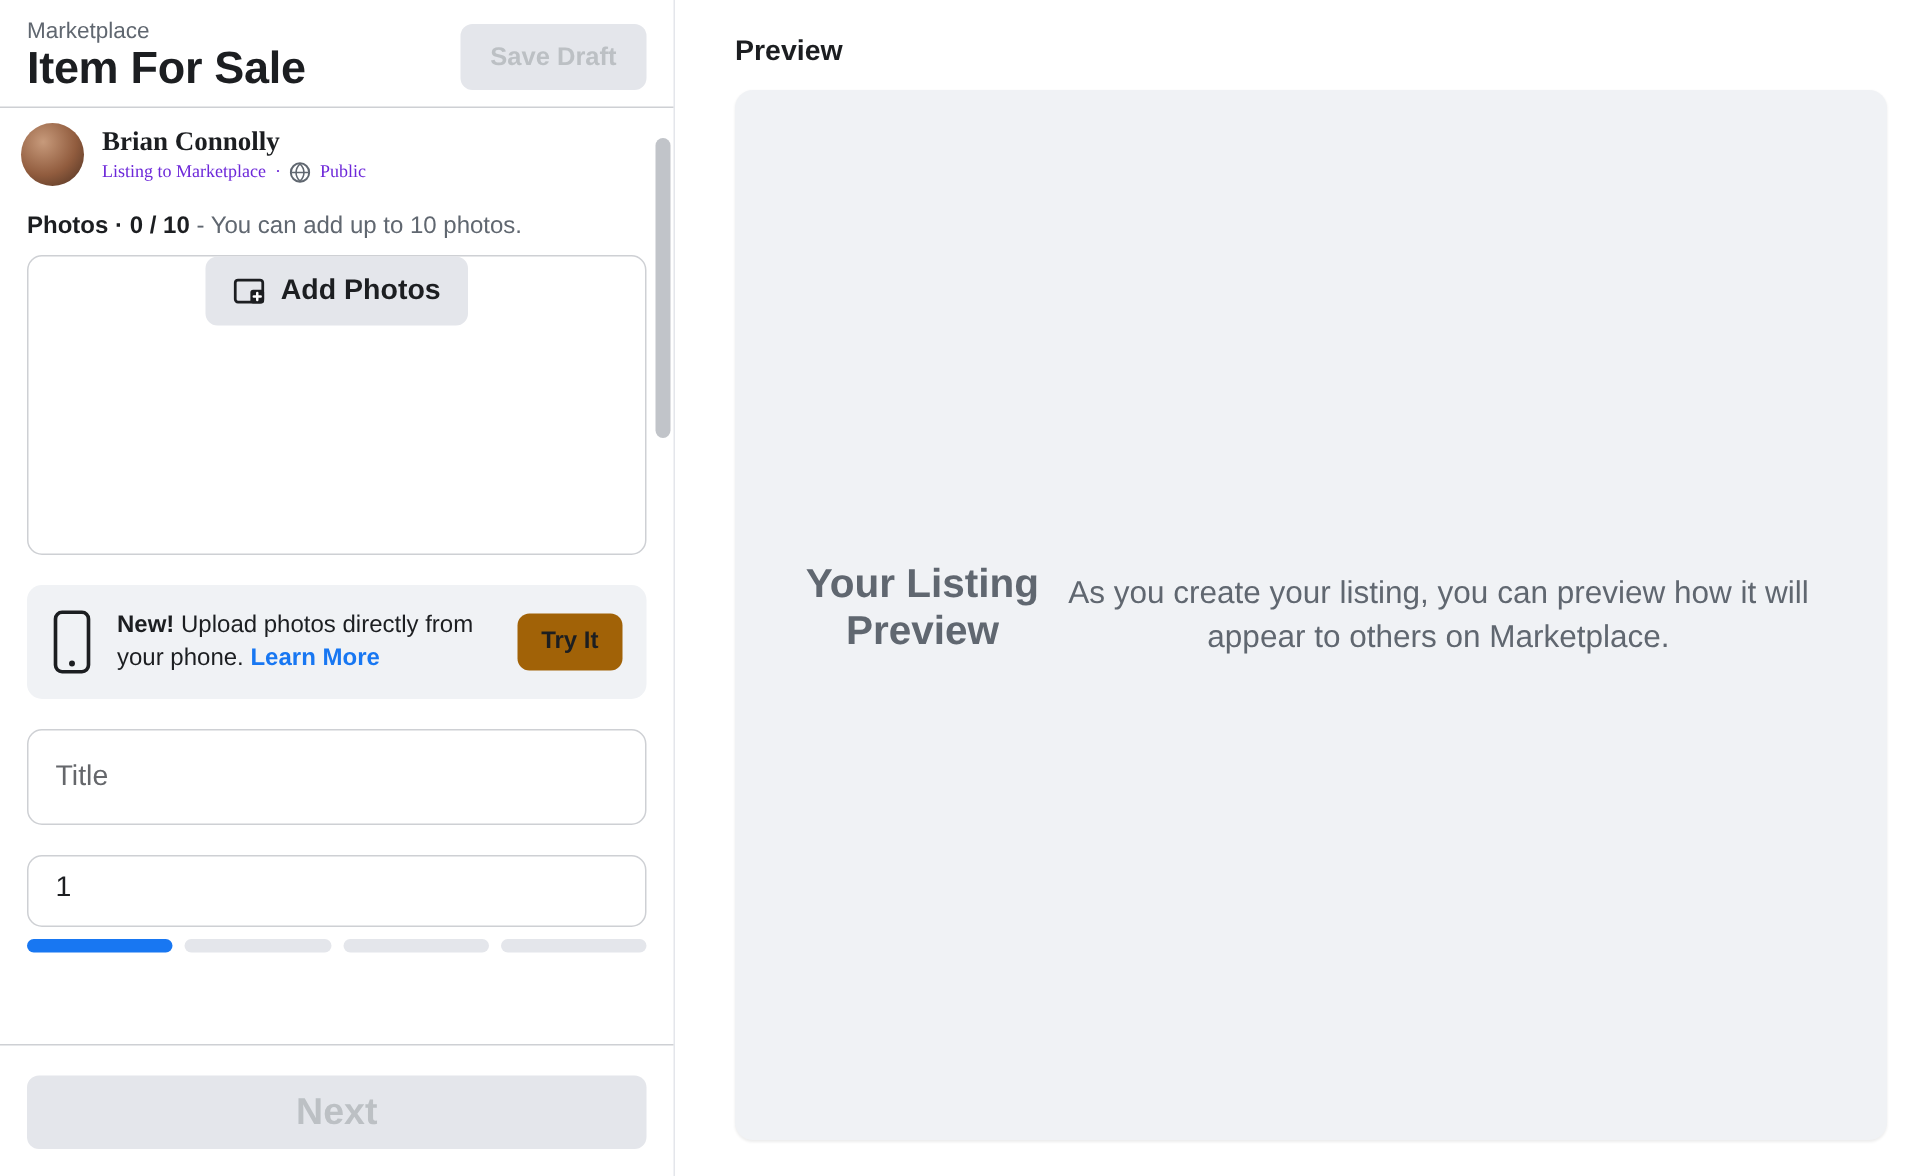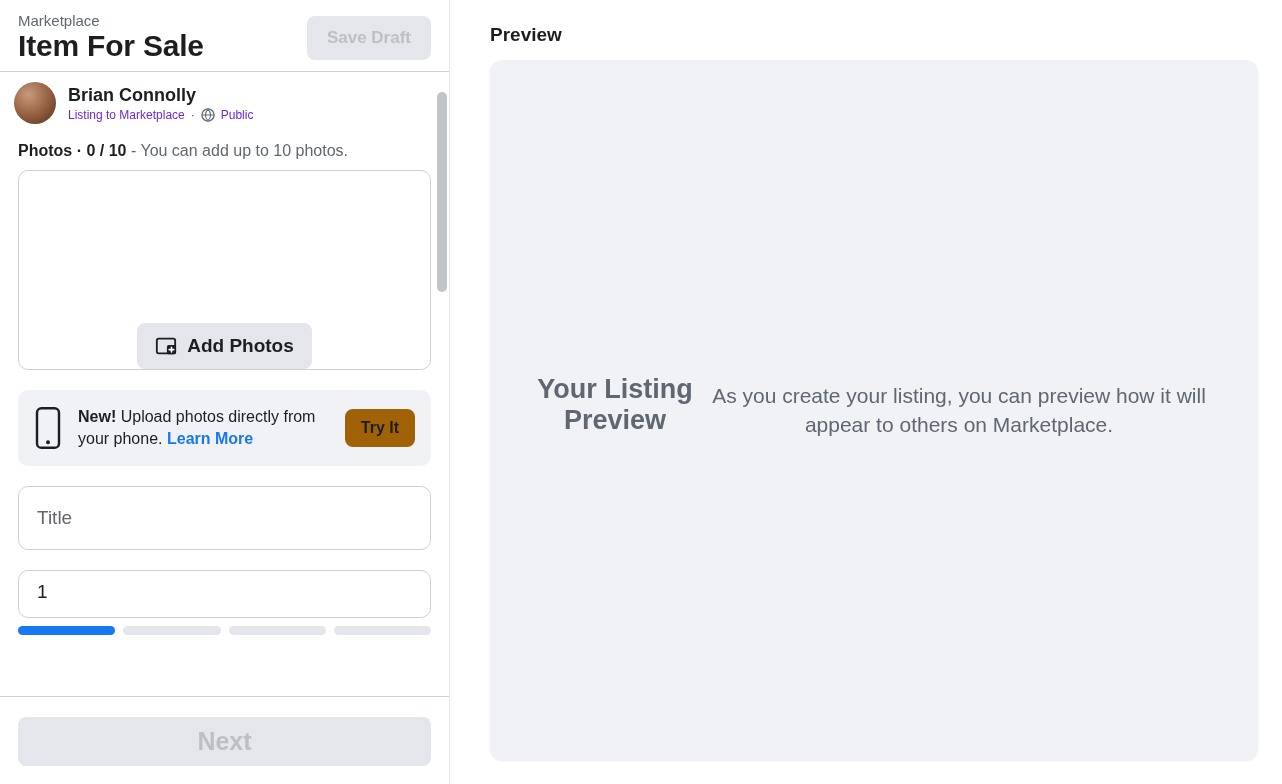--- a/index.html
+++ b/index.html
@@ -75,20 +75,21 @@
     width: 10px;
     height: 200px;
     background: #c1c4c9;
     border-radius: 5px;
   }
   .user-row {
     display: flex;
     align-items: center;
     gap: 12px;
     padding: 10px 0 12px 0;
+    font-family: Liberation Serif, serif;
   }
   .avatar {
     width: 42px;
     height: 42px;
     border-radius: 50%;
     background: radial-gradient(circle at 35% 30%, #c79a7b 0%, #915c3e 55%, #4a2f20 100%);
     flex-shrink: 0;
     margin-left: -4px;
   }
   .user-name { font-size: 18px; font-weight: 700; }
@@ -110,21 +111,21 @@
     margin-top: 6px;
     margin-bottom: 10px;
   }
   .photos-label .bold { font-weight: 700; color: #1c1e21; }
   .photos-label .muted { color: #606770; font-weight: 400; }
   .photo-dropzone {
     border: 1px solid #ced0d4;
     border-radius: 10px;
     height: 200px;
     display: flex;
-    align-items: flex-end;
+    align-items: flex-start;
     justify-content: center;
     margin-bottom: 20px;
   }
   .add-photos-btn {
     display: inline-flex;
     align-items: center;
     gap: 10px;
     background: #e4e6eb;
     border: none;
     border-radius: 8px;

